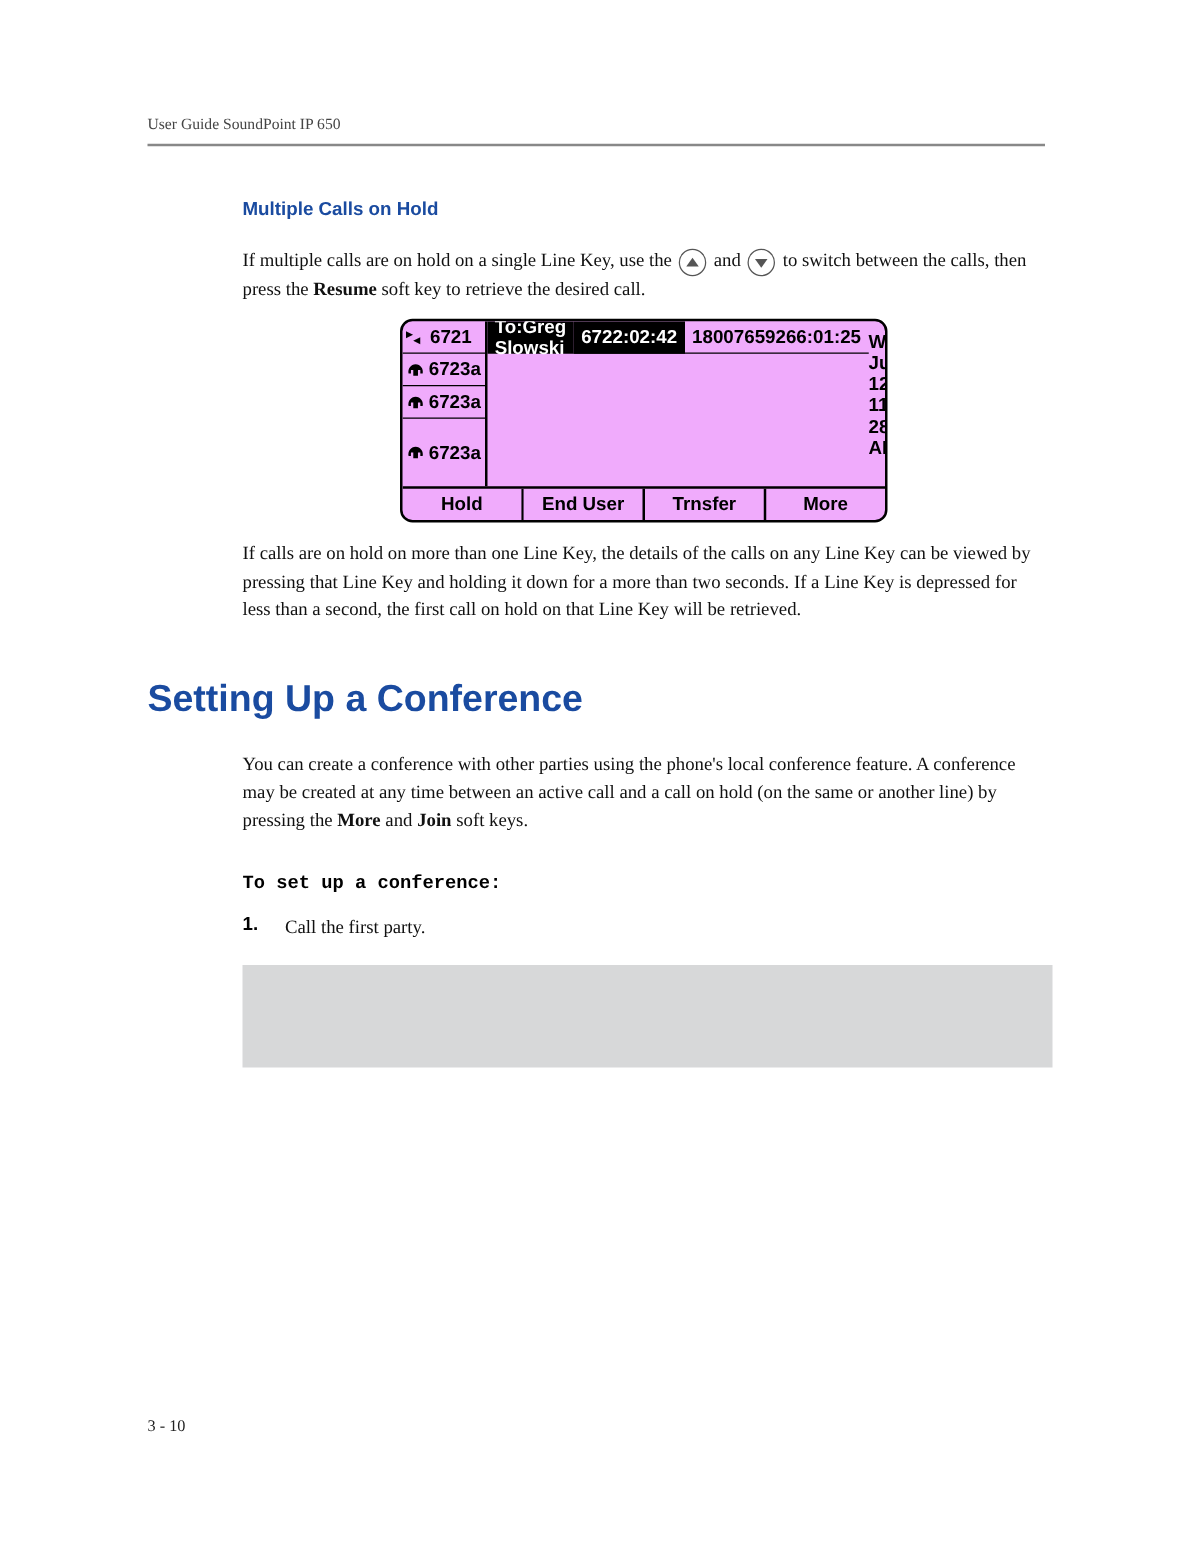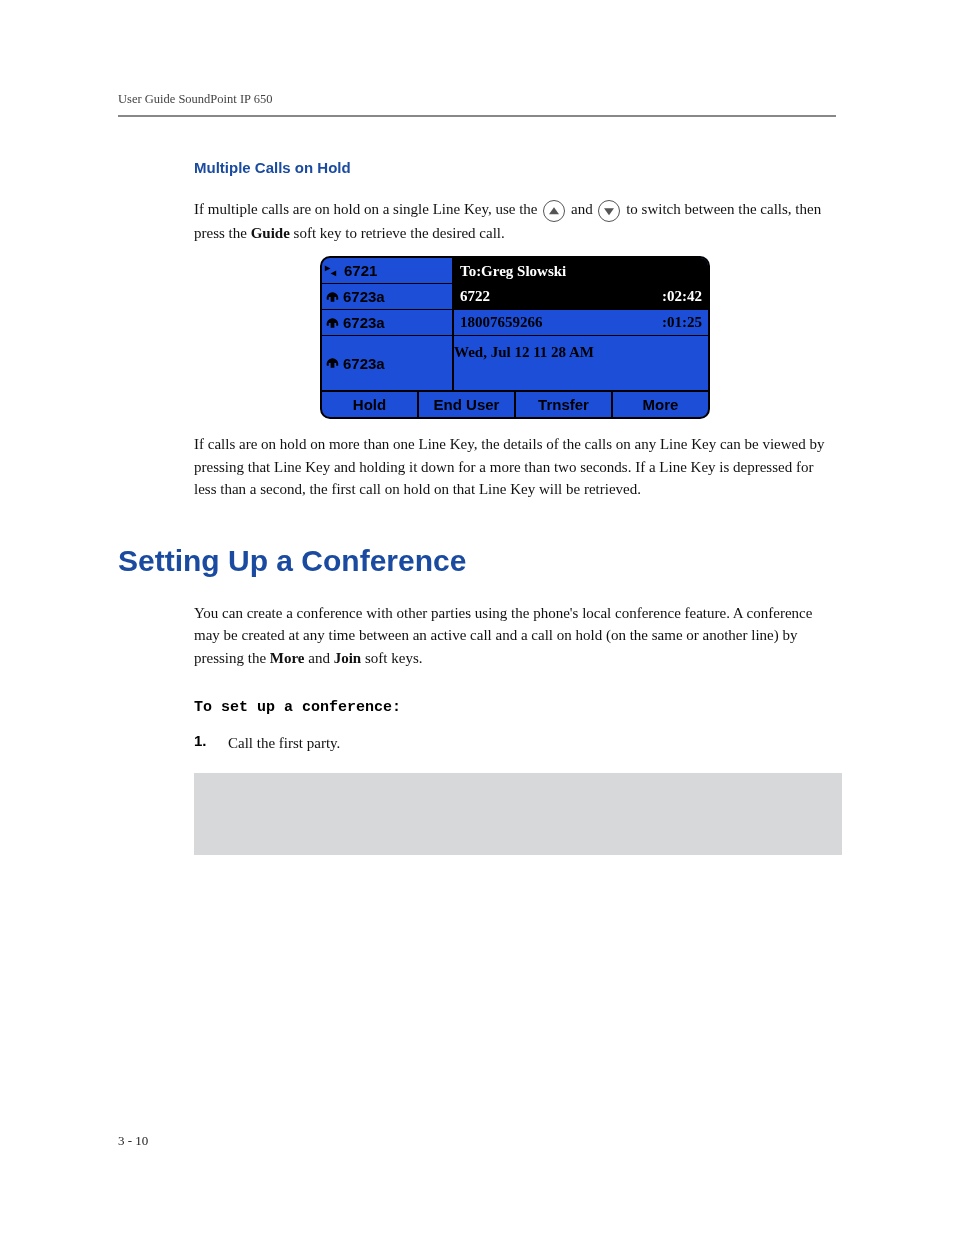--- a/index.html
+++ b/index.html
@@ -72,21 +72,21 @@
 
   
   .phone-screen {
     width: 390px;
     margin: 12px auto 14px auto;
     border: 2px solid #000;
     border-radius: 10px;
     font-family: Arial, Helvetica, sans-serif;
     font-size: 15px;
     font-weight: bold;
-    background: #1d4ed8;
+    background: #f0abfc;
     overflow: hidden;
   }
   .screen-top {
     display: flex;
     height: 132px;
   }
   .line-keys {
     width: 132px;
     border-right: 2px solid #000;
     display: flex;
@@ -102,23 +102,22 @@
   }
   .line-key-row:last-child { border-bottom: none; flex:1; }
   .phone-icon-svg { width: 15px; height: 14px; flex-shrink:0; }
   .arrows-icon { width:16px; height:14px; flex-shrink:0; position:relative; }
   .arrows-icon::before { content:"▸"; position:absolute; left:0; top:-2px; font-size:10px;}
   .arrows-icon::after { content:"◂"; position:absolute; left:6px; top:3px; font-size:10px;}
 
   .call-area {
     flex: 1;
     display: flex;
-    flex-direction: column;
+    flex-direction: row;
     position: relative;
-    font-family: Liberation Serif, serif;
   }
   .call-highlight {
     background: #000;
     color: #fff;
   }
   .call-row {
     display: flex;
     justify-content: space-between;
     padding: 2px 6px;
     height: 26px;
@@ -192,21 +191,21 @@
 
   <div class="content-col">
     <div class="sub-heading">Multiple Calls on Hold</div>
 
     <p class="body-text">
       <span>If multiple calls are on hold on a single Line Key, use the </span>
       <span class="inline-icon up"></span>
       <span> and </span>
       <span class="inline-icon down"></span>
       <span> to switch between the calls, then press the </span>
-      <b>Guide</b>
+      <b>Resume</b>
       <span> soft key to retrieve the desired call.</span>
     </p>
 
     <div class="phone-screen">
       <div class="screen-top">
         <div class="line-keys">
           <div class="line-key-row">
             <span class="arrows-icon"></span>
             <span>6721</span>
           </div>

